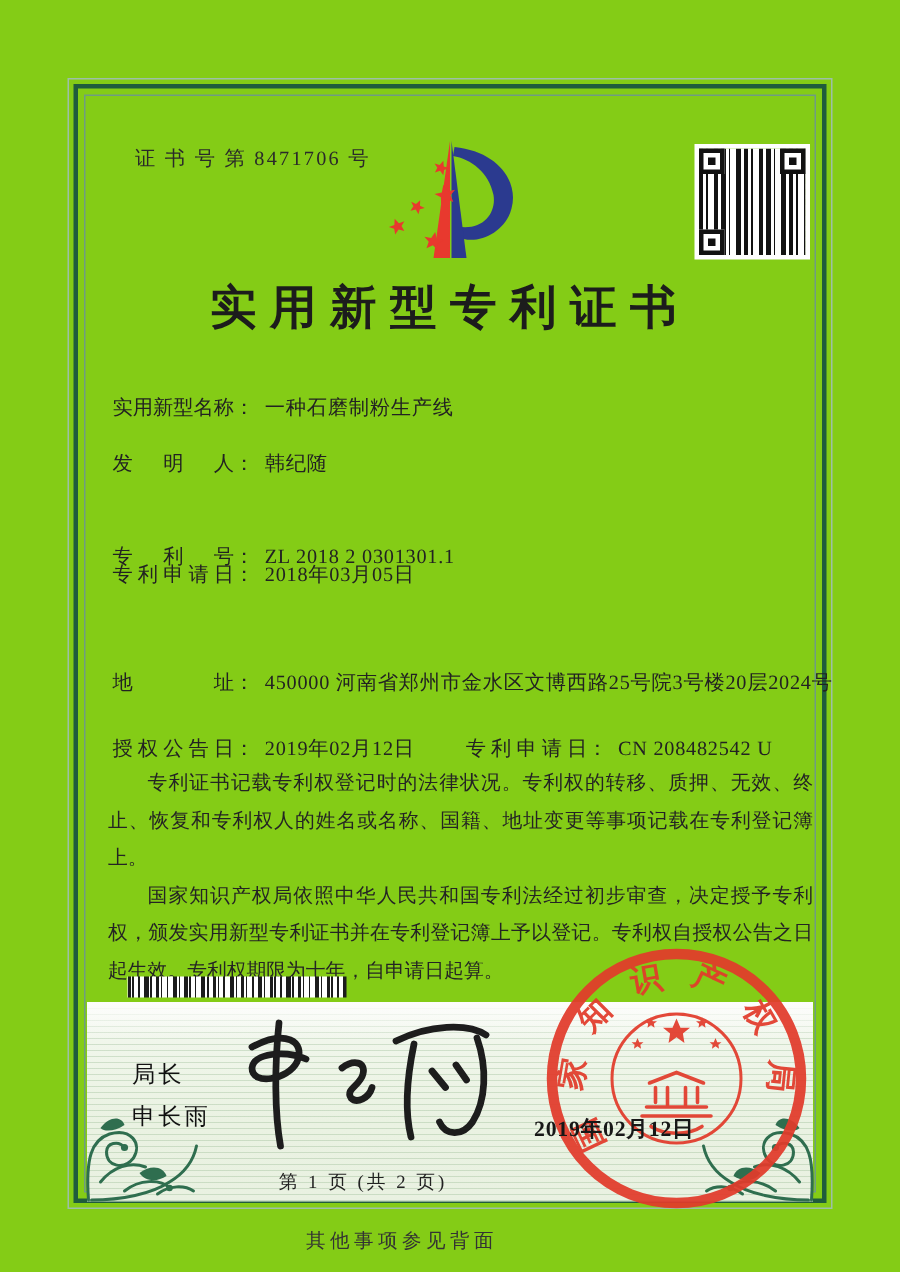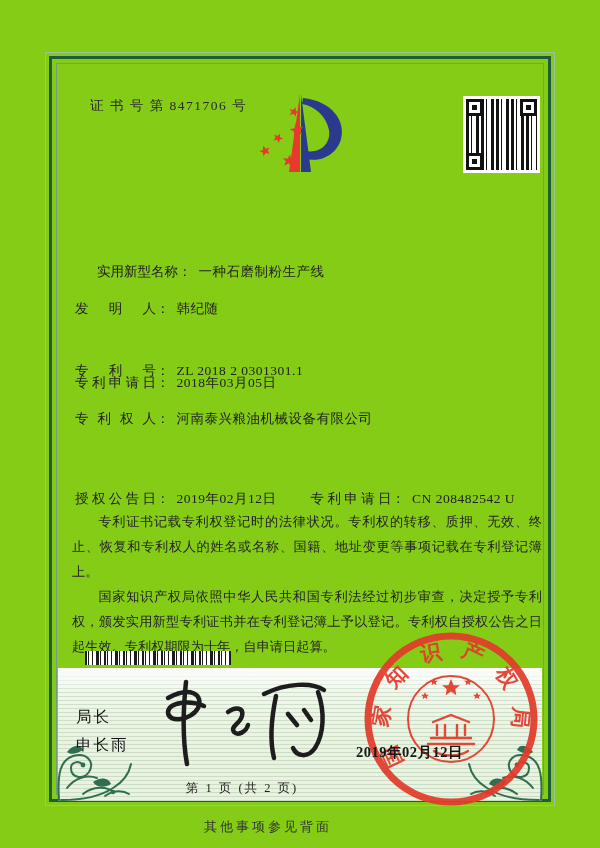--- a/index.html
+++ b/index.html
@@ -48,37 +48,37 @@
   .title { position:absolute; left:0; top:184px; width:600px; text-align:center;
     font-size:31px; font-weight:bold; letter-spacing:9px; color:#1c1c1c; }
 
   
   .field-row { position:absolute; left:75px; font-size:13.5px; line-height:21px; color:#222;
     white-space:nowrap; }
   .flabel { display:inline-block; width:81px; text-align:justify; text-align-last:justify; }
   .fcolon { display:inline-block; margin-right:7px; }
   .fvalue { letter-spacing:0.5px; }
   .fvalue.wrap { display:inline-block; white-space:normal; width:400px; vertical-align:top; }
-  .row-0 { top:261px;margin-left:22px; } .row-1 { top:298px; } .row-2 { top:335px;margin-top:25px; }
+  .row-0 { top:261px; } .row-1 { top:298px; } .row-2 { top:335px;margin-top:25px; }
   .row-3 { top:372px; } .row-4 { top:408px; } .row-5 { top:444px; }
   .row-grant { top:488px; }
   .grant-number { margin-left:34px; }
 
   
   .paragraphs { position:absolute; left:72px; top:509px; width:470px;
     font-size:13.2px; line-height:25px; text-align:justify; color:#242424; }
   .paragraphs p { text-indent:2em; }
 
   
   .barcode { position:absolute; left:85px; top:651px; width:146px; height:14px;
     background:repeating-linear-gradient(90deg,
       #1c1c1c 0 2px, #fff 2px 3px, #1c1c1c 3px 4px, #fff 4px 7px,
       #1c1c1c 7px 8px, #fff 8px 11px, #1c1c1c 11px 14px, #fff 14px 15px,
       #1c1c1c 15px 16px, #fff 16px 19px); }
-  .signatory { position:absolute; left:76px; top:703px; font-size:15.5px; line-height:28px;
+  .signatory { position:absolute; left:88px; top:703px; font-size:15.5px; line-height:28px;
     color:#111; letter-spacing:2px; }
   .signature { position:absolute; left:152px; top:668px; width:190px; height:105px; }
 
   .seal { position:absolute; left:362px; top:630px; width:178px; height:178px; opacity:0.93; }
   .seal-date { position:absolute; left:356px; top:743px; width:130px; font-size:14.5px;
     font-weight:bold; color:#171717; letter-spacing:0.5px; white-space:nowrap; }
 
   .page-indicator { position:absolute; left:0; top:780px; width:484px; text-align:center;
     font-size:12.5px; color:#222; letter-spacing:2px; }
   .back-note { position:absolute; left:0; top:818px; width:536px; text-align:center;
@@ -140,35 +140,36 @@
       <path transform="translate(33,71) scale(6.5) rotate(10)" d="M0,-1 L0.294,-0.309 1,-0.309 0.476,0.118 0.588,0.809 0,0.382 -0.588,0.809 -0.476,0.118 -1,-0.309 -0.294,-0.309 Z"></path>
     </g>
   </svg>
 
   <div class="qr">
     <span class="finder f-tl"></span>
     <span class="finder f-tr"></span>
     <span class="finder f-bl"></span>
   </div>
 
+  <div class="title">实用新型专利证书</div>
 
   <div class="field-row row-0">
     <span class="flabel">实用新型名称</span><span class="fcolon">：</span><span class="fvalue">一种石磨制粉生产线</span>
   </div>
   <div class="field-row row-1">
     <span class="flabel">发明人</span><span class="fcolon">：</span><span class="fvalue">韩纪随</span>
   </div>
   <div class="field-row row-2">
     <span class="flabel">专利号</span><span class="fcolon">：</span><span class="fvalue">ZL 2018 2 0301301.1</span>
   </div>
   <div class="field-row row-3">
     <span class="flabel">专利申请日</span><span class="fcolon">：</span><span class="fvalue">2018年03月05日</span>
   </div>
-  <div class="field-row row-4">
-    <span class="flabel">专利权人</span><span class="fcolon">：</span><span class="fvalue">河南泰兴粮油机械设备有限公司</span>
+  <div class="field-row row-5">
+    <span class="flabel">地址</span><span class="fcolon">：</span><span class="fvalue wrap">450000 河南省郑州市金水区文博西路25号院3号楼20层2024号</span>
   </div>
   <div class="field-row row-grant">
     <span class="flabel">授权公告日</span><span class="fcolon">：</span><span class="fvalue">2019年02月12日</span><span class="flabel grant-number">专利申请日</span><span class="fcolon">：</span><span class="fvalue">CN 208482542 U</span>
   </div>
 
   <div class="paragraphs">
     <p>专利证书记载专利权登记时的法律状况。专利权的转移、质押、无效、终止、恢复和专利权人的姓名或名称、国籍、地址变更等事项记载在专利登记簿上。</p>
     <p>国家知识产权局依照中华人民共和国专利法经过初步审查，决定授予专利权，颁发实用新型专利证书并在专利登记簿上予以登记。专利权自授权公告之日起生效。专利权期限为十年，自申请日起算。</p>
   </div>
 

